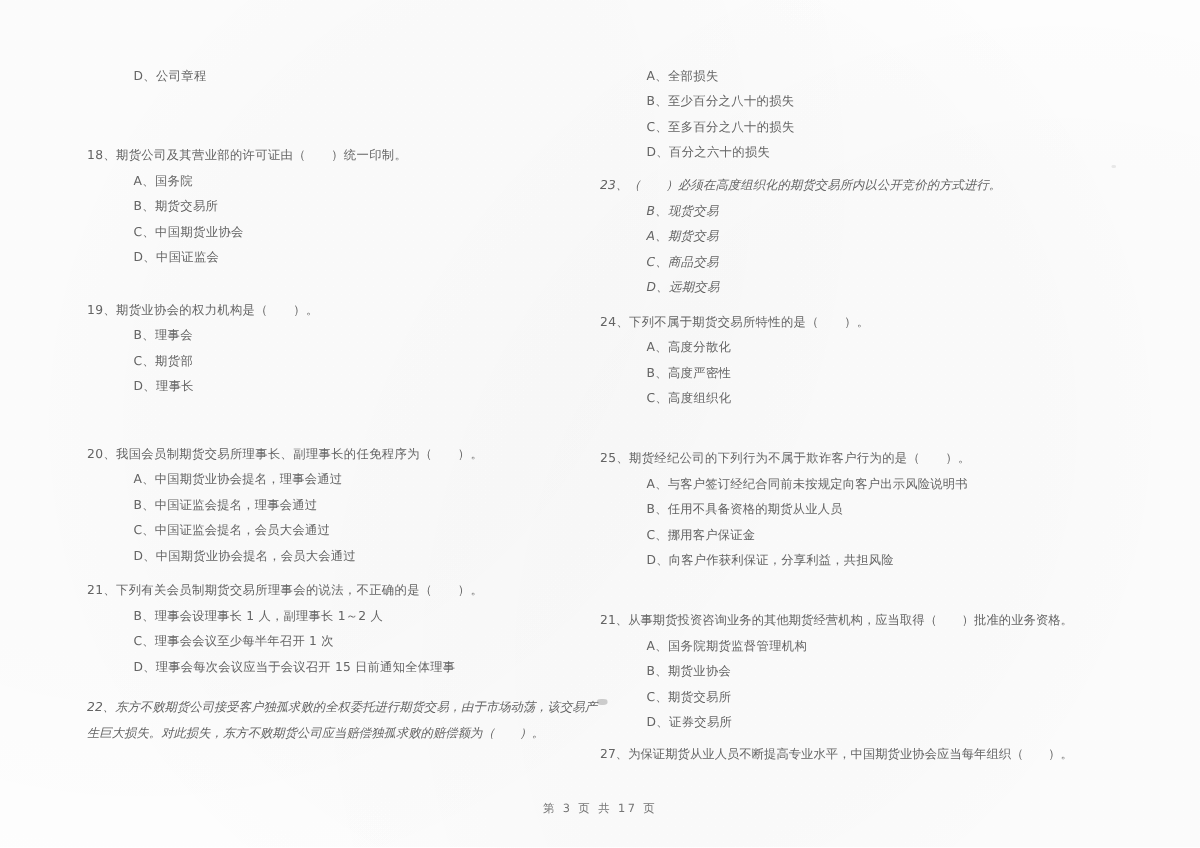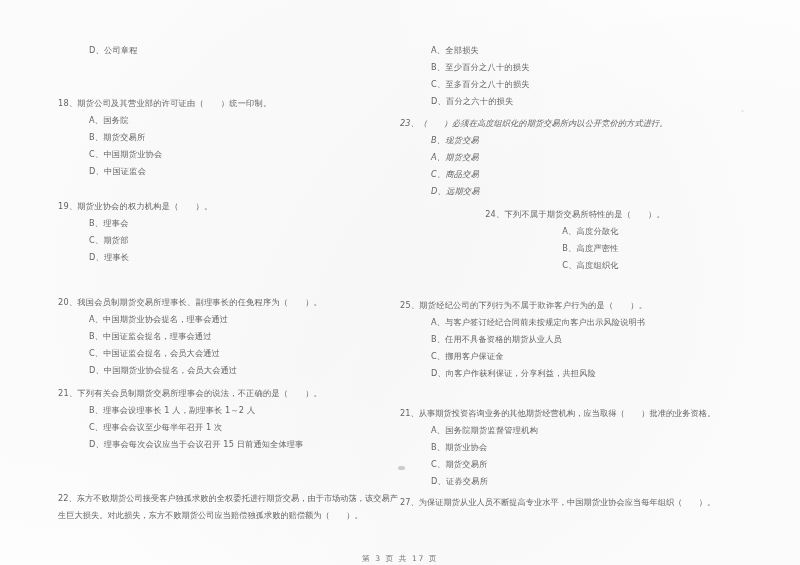--- a/index.html
+++ b/index.html
@@ -52,21 +52,21 @@
     letter-spacing: 0.25px;
     color: #646464;
     padding-left: 31px;
     white-space: nowrap;
   }
   .opt.long { letter-spacing: 0.15px; }
 
   .footer {
     position: absolute;
     left: 0;
-    top: 554px;
+    top: 534px;
     width: 800px;
     text-align: center;
     font-size: 7.6px;
     letter-spacing: 1.6px;
     color: #767676;
   }
 
   
   .speck {
     position: absolute;
@@ -111,21 +111,21 @@
       <div class="opt long">D、中国期货业协会提名，会员大会通过</div>
     </div>
 
     <div class="qblock" style="top:385px;">
       <div class="qtext">21、下列有关会员制期货交易所理事会的说法，不正确的是（　　）。</div>
       <div class="opt long">B、理事会设理事长 1 人，副理事长 1～2 人</div>
       <div class="opt long">C、理事会会议至少每半年召开 1 次</div>
       <div class="opt long">D、理事会每次会议应当于会议召开 15 日前通知全体理事</div>
     </div>
 
-    <div class="qblock" style="top:490px;">
+    <div class="qblock" style="top:463px;font-style:italic;">
       <div class="qtext" style="letter-spacing:0.05px;">22、东方不败期货公司接受客户独孤求败的全权委托进行期货交易，由于市场动荡，该交易产</div>
       <div class="qtext" style="letter-spacing:0.05px;">生巨大损失。对此损失，东方不败期货公司应当赔偿独孤求败的赔偿额为（　　）。</div>
     </div>
 
   </div>
 
   <div class="col col-right">
 
     <div class="qblock" style="top:42px;">
       <div class="opt">A、全部损失</div>
@@ -135,21 +135,21 @@
     </div>
 
     <div class="qblock" style="top:115px;font-style:italic;">
       <div class="qtext" style="letter-spacing:0.1px;">23、（　　）必须在高度组织化的期货交易所内以公开竞价的方式进行。</div>
       <div class="opt">B、现货交易</div>
       <div class="opt">A、期货交易</div>
       <div class="opt">C、商品交易</div>
       <div class="opt">D、远期交易</div>
     </div>
 
-    <div class="qblock" style="top:206px;text-align:center;">
+    <div class="qblock" style="top:206px;">
       <div class="qtext">24、下列不属于期货交易所特性的是（　　）。</div>
       <div class="opt">A、高度分散化</div>
       <div class="opt">B、高度严密性</div>
       <div class="opt">C、高度组织化</div>
     </div>
 
     <div class="qblock" style="top:297px;">
       <div class="qtext">25、期货经纪公司的下列行为不属于欺诈客户行为的是（　　）。</div>
       <div class="opt long">A、与客户签订经纪合同前未按规定向客户出示风险说明书</div>
       <div class="opt long">B、任用不具备资格的期货从业人员</div>

